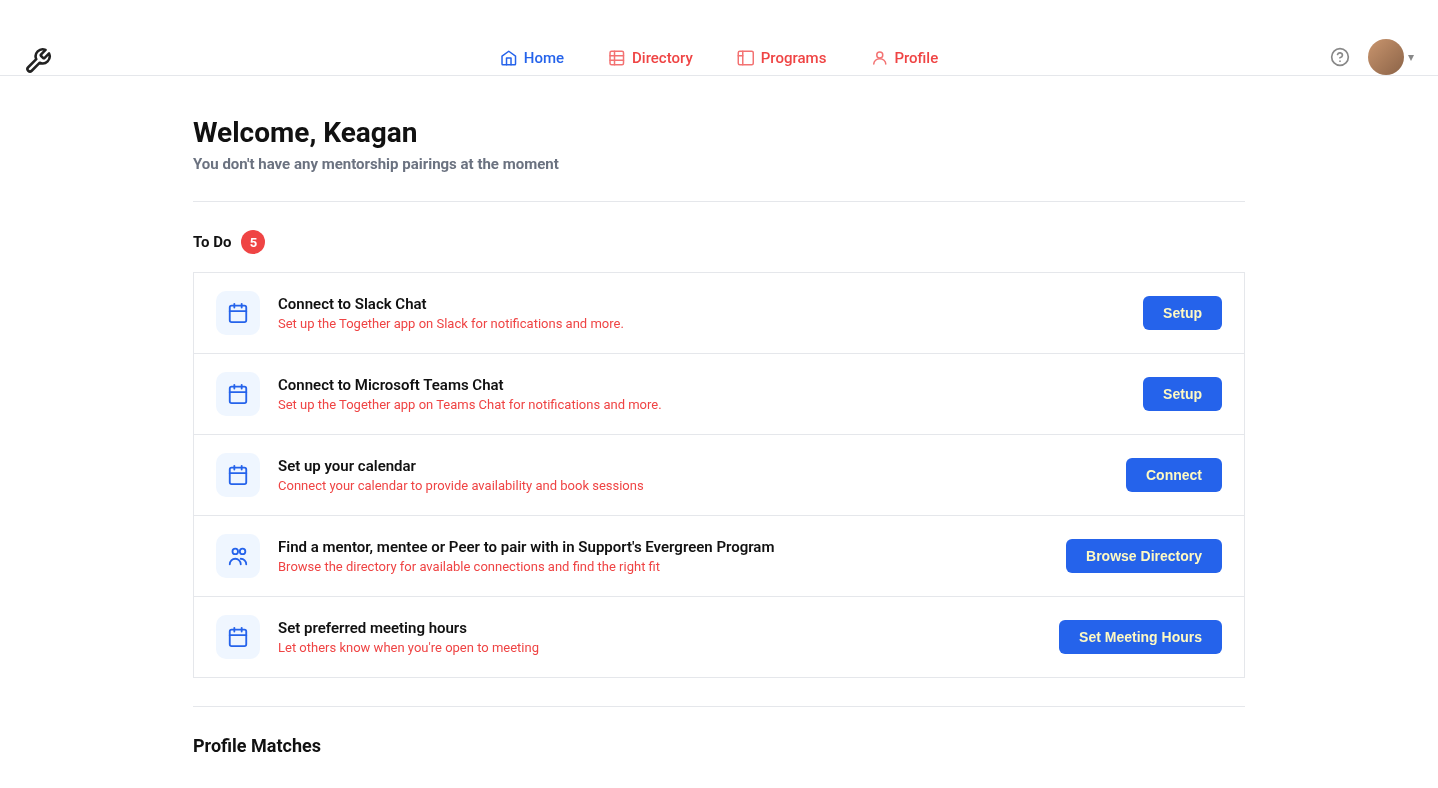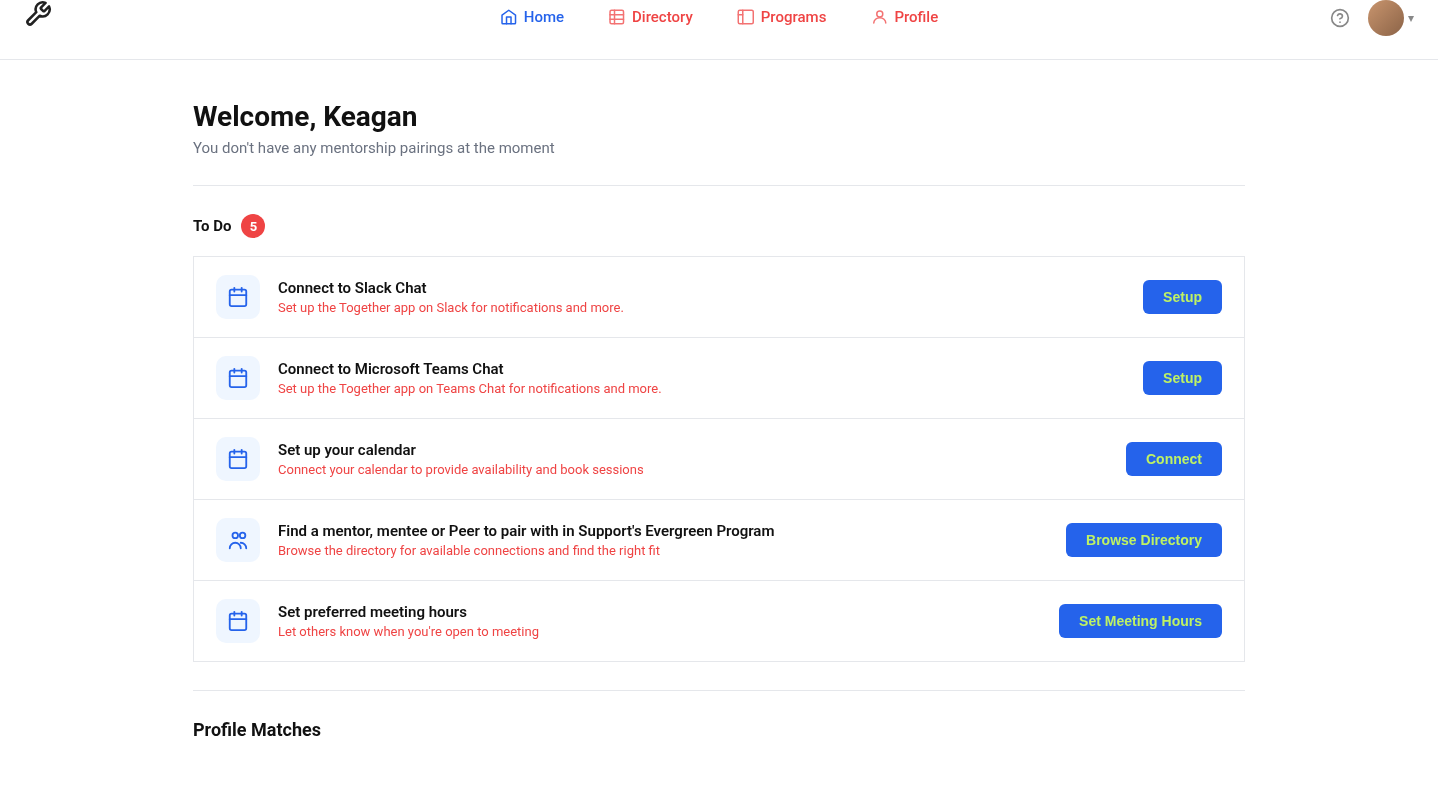--- a/index.html
+++ b/index.html
@@ -1,21 +1,21 @@
 <!DOCTYPE html>
 <html><head>
   <meta charset="utf-8">
   <style>
     * { box-sizing: border-box; margin: 0; padding: 0; }
     body { font-family: -apple-system, BlinkMacSystemFont, 'Segoe UI', Roboto, sans-serif; background: #fff; color: #222; font-size: 15px; }
 
     
     .navbar {
-      display: flex; align-items: flex-start; justify-content: space-between;
-      padding: 0 24px; height: 60px; border-bottom: 1px solid #e5e7eb;
+      display: flex; align-items: flex-end; justify-content: space-between;
+      padding: 0 24px; height: 76px; border-bottom: 1px solid #e5e7eb;
       position: sticky; top: 0; background: #fff; z-index: 100;
     }
     .nav-logo { display: flex; align-items: center; }
     .nav-logo svg { width: 28px; height: 28px; }
     .nav-links { display: flex; align-items: center; gap: 8px; position: absolute; left: 50%; transform: translateX(-50%); }
     .nav-link {
       display: flex; align-items: center; gap: 6px; padding: 8px 18px;
       text-decoration: none; color: #ef4444; border-radius: 6px; font-size: 15px;
       font-weight: 500; transition: background 0.15s;
     }
@@ -33,21 +33,21 @@
       width: 36px; height: 36px; border-radius: 50%;
       background: linear-gradient(135deg, #c9956e 0%, #8b6347 100%);
     }
     .chevron-down { color: #888; font-size: 12px; }
 
     
     .main { max-width: 1100px; margin: 0 auto; padding: 40px 24px 80px; }
 
     
     .welcome-title { font-size: 28px; font-weight: 700; color: #111; margin-bottom: 6px; }
-    .welcome-sub { font-size: 15px; color: #6b7280; }
+    .welcome-sub { font-size: 15px; color: #6b7280; font-weight: bold; }
     .divider { border: none; border-top: 1px solid #e5e7eb; margin: 28px 0; }
 
     
     .section-header { display: flex; align-items: center; gap: 10px; margin-bottom: 18px; }
     .section-title { font-size: 15px; font-weight: 700; color: #111; }
     .badge {
       background: #ef4444; color: #fff; border-radius: 50%;
       width: 24px; height: 24px; font-size: 13px; font-weight: 700;
       display: flex; align-items: center; justify-content: center;
     }
@@ -62,21 +62,21 @@
     .task-icon-wrap {
       width: 44px; height: 44px; border-radius: 10px;
       background: #eff6ff; display: flex; align-items: center; justify-content: center;
       flex-shrink: 0;
     }
     .task-icon-wrap svg { width: 22px; height: 22px; color: #2563eb; }
     .task-content { flex: 1; }
     .task-title { font-size: 15px; font-weight: 600; color: #111; margin-bottom: 3px; }
     .task-desc { font-size: 13px; color: #ef4444; }
     .task-btn {
-      background: #2563eb; color: #bef264; border: none; border-radius: 6px;
+      background: #2563eb; color: #fef9c3; border: none; border-radius: 6px;
       padding: 9px 20px; font-size: 14px; font-weight: 600; cursor: pointer;
       white-space: nowrap; transition: background 0.15s;
     }
 
     
     .current-matches-title { font-size: 18px; font-weight: 700; color: #111; margin-bottom: 0; }
   </style>
 </head>
 <body>
 

